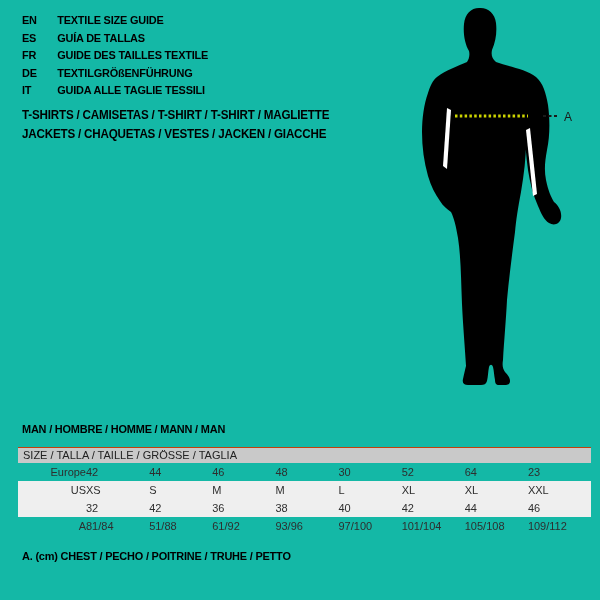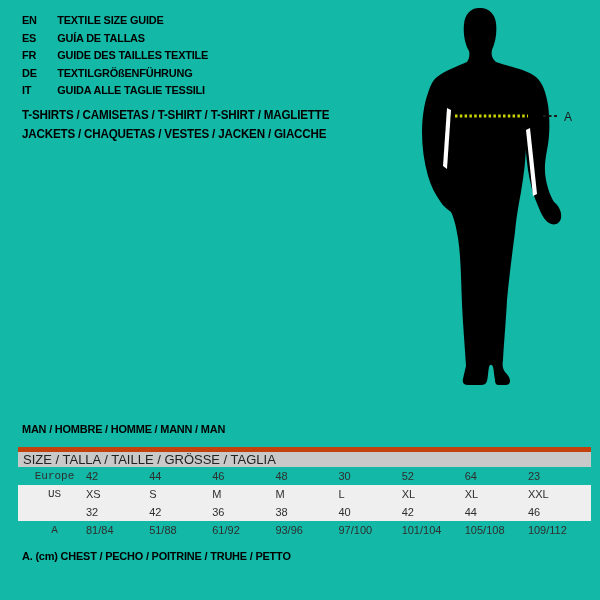--- a/index.html
+++ b/index.html
@@ -19,25 +19,25 @@
   
   .figure-svg{position:absolute;left:395px;top:0px;width:205px;height:400px;}
   .measure-a{font-family:"Liberation Sans",sans-serif;font-size:12px;fill:#1a1a1a;}
 
   
   .section-title{position:absolute;left:22px;top:423px;font-weight:bold;font-size:11.5px;
                  letter-spacing:-0.2px;transform:scaleX(0.95);transform-origin:left top;white-space:nowrap;}
 
   
   .size-table{position:absolute;left:18px;top:447px;width:573px;font-size:11px;color:#2e2e2e;}
-  .thead{background:#c9c9c9;border-top:5px solid #c2410c;height:15px;line-height:15px;
-         padding-left:5px;font-size:13px;color:#222;transform-origin:left top;white-space:nowrap;}
+  .thead{background:#c9c9c9;border-top:1px solid #c2410c;height:15px;line-height:15px;
+         padding-left:5px;font-size:11px;color:#222;transform-origin:left top;white-space:nowrap;}
   .trow{display:grid;grid-template-columns:68px repeat(8,1fr);height:18px;align-items:center;}
   .trow.shade{background:#efefef;}
-  .tlabel{padding-left:5px;text-align:center;font-family:Liberation Mono, monospace;}
+  .tlabel{padding-left:5px;text-align:right;}
   .tcell{}
 
   
   .footnote{position:absolute;left:22px;top:550px;font-weight:bold;font-size:11.5px;
             letter-spacing:-0.2px;transform:scaleX(0.95);transform-origin:left top;white-space:nowrap;}
 </style>
 </head>
 <body>
 
 <div class="page">

